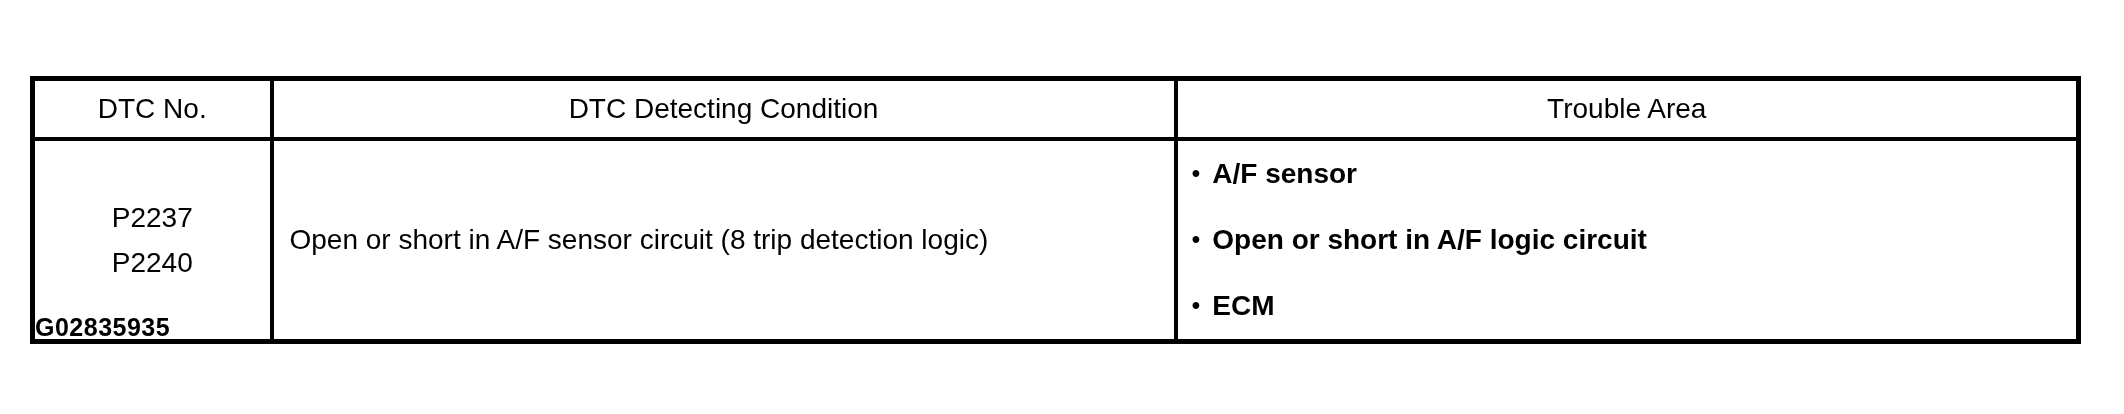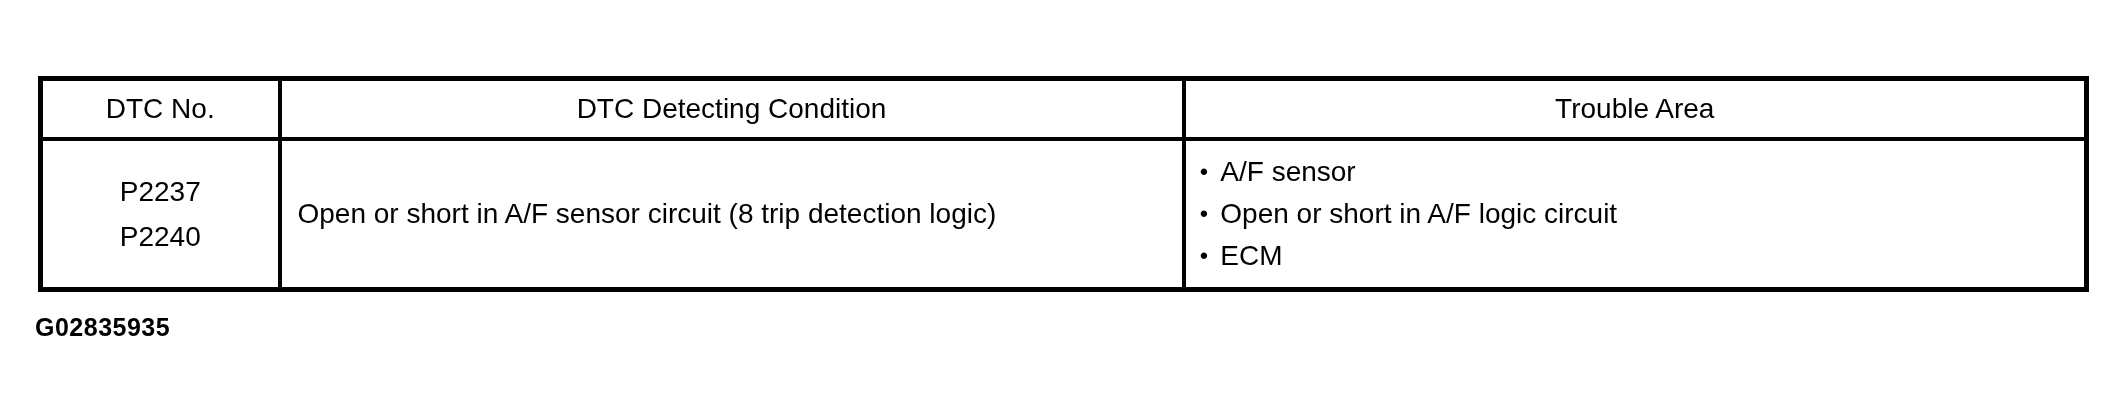--- a/index.html
+++ b/index.html
@@ -10,21 +10,21 @@
     width: 2124px;
     height: 414px;
     background: #ffffff;
     position: relative;
     font-family: "Liberation Sans", sans-serif;
     color: #000000;
     overflow: hidden;
   }
   .dtc-table {
     position: absolute;
-    left: 38px;
+    left: 30px;
     top: 76px;
     width: 2046px;
     height: 216px;
     border-collapse: collapse;
     table-layout: fixed;
     border: 5px solid #000000;
   }
   .dtc-table th,
   .dtc-table td {
     border: 4px solid #000000;
@@ -56,22 +56,23 @@
     padding-left: 16px;
     padding-right: 16px;
   }
   td.trouble-cell {
     text-align: left;
     vertical-align: middle;
     padding-left: 13px;
     padding-right: 10px;
   }
   .bullet-line {
-    line-height: 42px;
+    line-height: 66px;
     white-space: nowrap;
+    font-weight: bold;
   }
   .bullet {
     display: inline-block;
     margin-right: 12px;
     transform: scale(0.85);
   }
   .figure-code {
     position: absolute;
     left: 35px;
     top: 313px;

